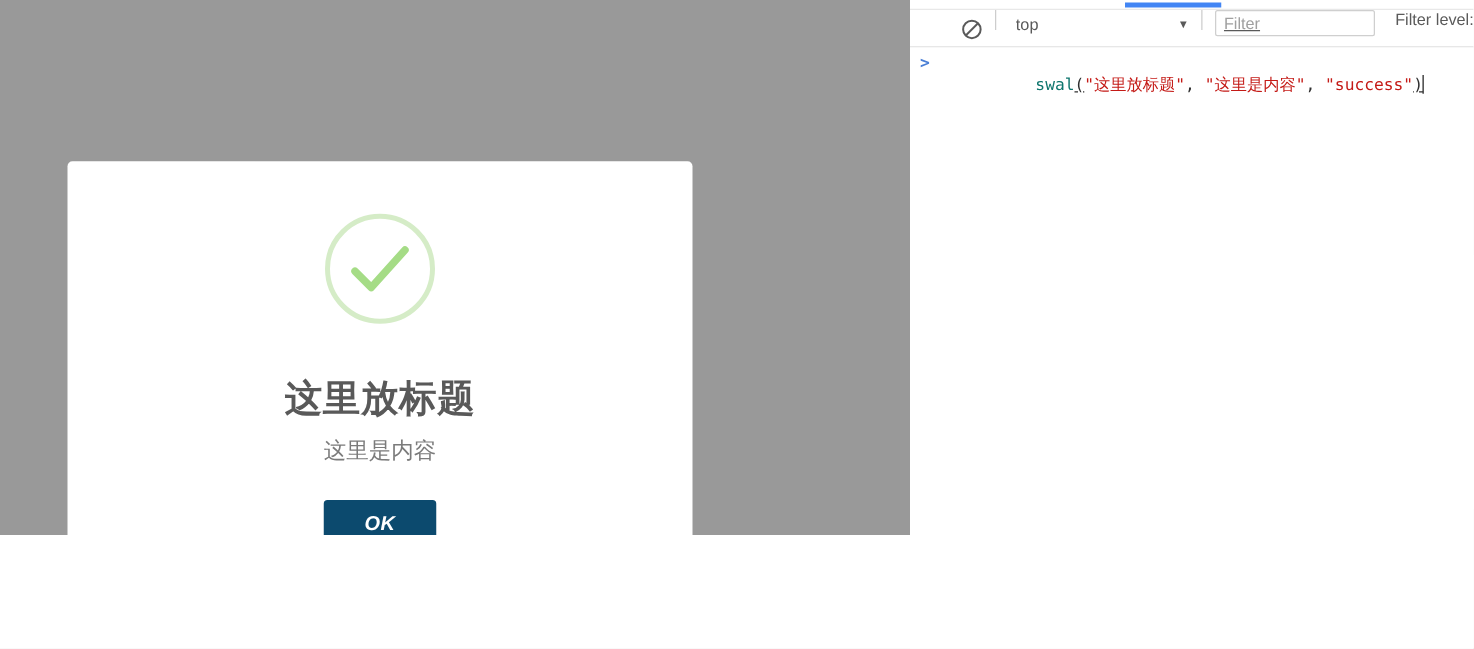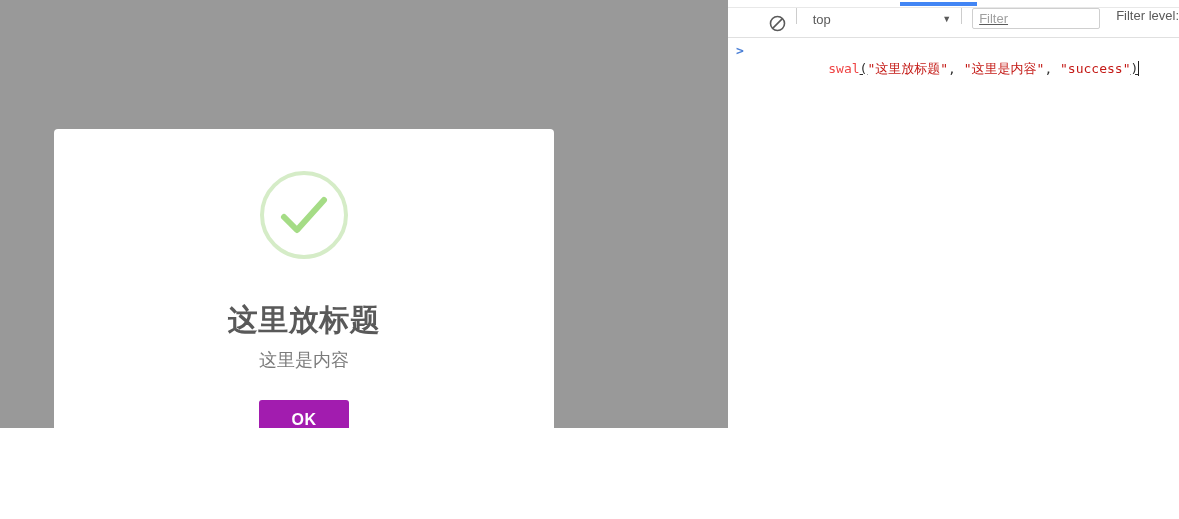--- a/index.html
+++ b/index.html
@@ -78,32 +78,33 @@
     color: #7b7b7b;
     text-align: center;
     line-height: 1.3;
   }
 
   .swal-actions {
     margin-top: 28px;
   }
 
   .swal-confirm {
-    background: #a21caf;
+    background: #0c4a6e;
     color: #ffffff;
     border: 0;
     border-radius: 3px;
     font-size: 16px;
     font-weight: bold;
     padding: 0;
     width: 90px;
     height: 40px;
     cursor: pointer;
     font-family: "Liberation Sans", sans-serif;
     letter-spacing: 0.5px;
+    font-style: italic;
   }
 
   
   .devtools {
     position: absolute;
     left: 728px;
     top: 0;
     width: 451px;
     height: 519px;
     background: #ffffff;
@@ -230,21 +231,21 @@
 
   .dt-prompt-code {
     font-family: "DejaVu Sans Mono", monospace;
     font-size: 13px;
     line-height: 18px;
     color: #303030;
     white-space: pre;
     position: relative;
   }
 
-  .tok-ident { color: #ef4444; }
+  .tok-ident { color: #0f766e; }
   .tok-paren { color: #303030; text-decoration: underline; }
   .tok-string { color: #c41a16; }
   .tok-punct { color: #303030; }
 
   .dt-caret-bar {
     display: inline-block;
     width: 1px;
     height: 15px;
     background: #202020;
     vertical-align: -3px;

